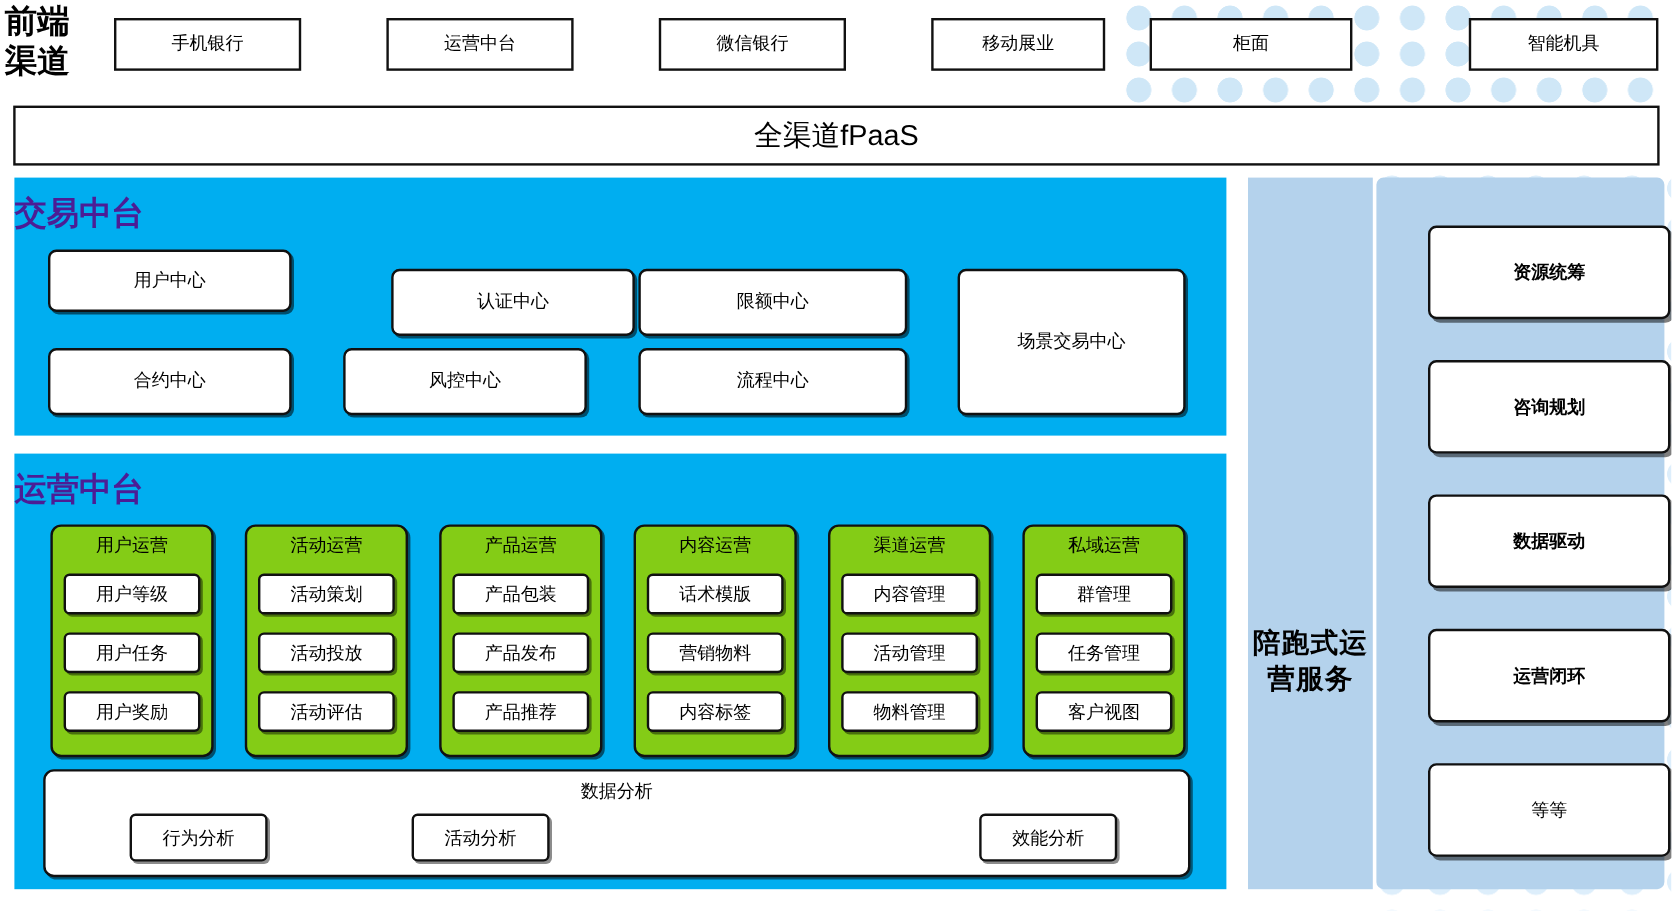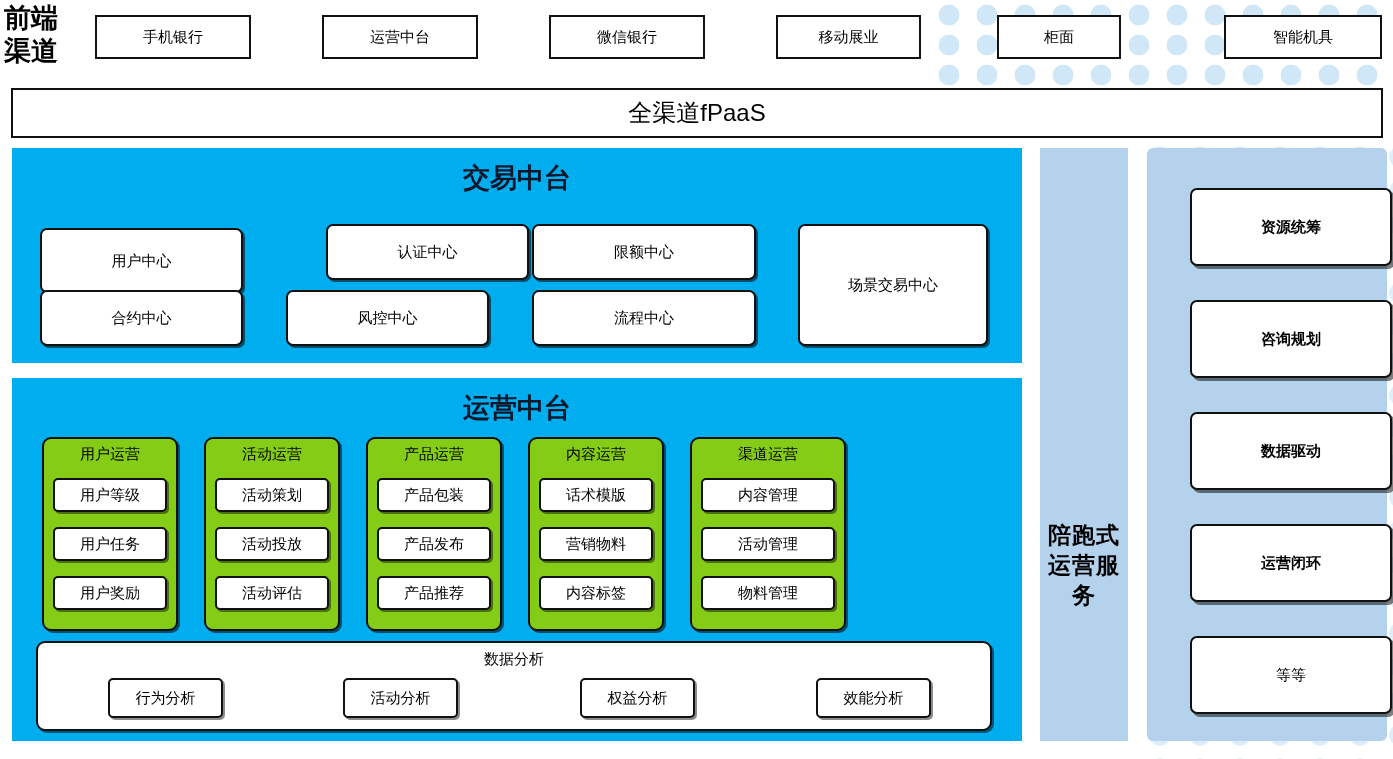--- a/index.html
+++ b/index.html
@@ -59,22 +59,22 @@
     position:absolute;left:11px;top:88px;width:1372px;height:50px;
     border:2px solid #111;background:#fff;box-sizing:border-box;
     display:flex;align-items:center;justify-content:center;
     font-size:24px;
   }
   
   .cyan{
     position:absolute;background:#00aef0;box-sizing:border-box;
   }
   .panel-title{
-    position:absolute;left:0;width:100%;text-align:center;
-    font-size:27px;font-weight:bold;color:#0f172a;
+    position:absolute;left:0;width:100%;text-align:left;
+    font-size:27px;font-weight:bold;color:#4c1d95;
     font-family:"Liberation Serif","DejaVu Serif",serif;
   }
   
   .opcard{
     position:absolute;background:#84cc16;border:2px solid #111;border-radius:9px;
     box-sizing:border-box;box-shadow:2px 2px 0 rgba(0,0,0,.55);
   }
   .opcard > .hd{
     position:absolute;left:0;top:6px;width:100%;text-align:center;
     font-size:15px;
@@ -97,20 +97,21 @@
   .daitem{
     position:absolute;top:35px;width:115px;height:40px;
     border:2px solid #111;border-radius:5px;background:#fff;box-sizing:border-box;
     display:flex;align-items:center;justify-content:center;font-size:15px;
     box-shadow:2px 2px 0 rgba(0,0,0,.45);
   }
   
   #svc-col{
     position:absolute;left:1040px;top:148px;width:88px;height:593px;
     background:#b4d2ec;
+    padding-left:16px;
   }
   #svc-text{
     position:absolute;left:0;top:372px;width:100%;
     text-align:center;font-size:23px;font-weight:bold;line-height:30px;
     letter-spacing:1px;
   }
   
   #cap-panel{
     position:absolute;left:1147px;top:148px;width:240px;height:593px;
     background:#b4d2ec;border-radius:6px;
@@ -132,30 +133,30 @@
 
   <div id="dots"></div>
   <div id="dots2"></div>
 
   <div id="channel-label">前端渠道</div>
 
   <div class="wbox chan" style="left:95px;width:156px;">手机银行</div>
   <div class="wbox chan" style="left:322px;width:156px;">运营中台</div>
   <div class="wbox chan" style="left:549px;width:156px;">微信银行</div>
   <div class="wbox chan" style="left:776px;width:145px;">移动展业</div>
-  <div class="wbox chan" style="left:997px;width:124px;">柜面</div>
+  <div class="wbox chan" style="left:958px;width:169px;">柜面</div>
   <div class="wbox chan" style="left:1224px;width:158px;">智能机具</div>
 
   <div id="fpaas">全渠道fPaaS</div>
 
   <div class="cyan" id="tx-panel" style="left:12px;top:148px;width:1010px;height:215px;">
     <div class="panel-title" style="top:12px;">交易中台</div>
   </div>
 
-  <div class="wbox r sh" style="left:40px;top:228px;width:203px;height:65px;">用户中心</div>
+  <div class="wbox r sh" style="left:40px;top:208px;width:203px;height:52px;">用户中心</div>
   <div class="wbox r sh" style="left:286px;top:224px;width:203px;height:56px;margin-left:40px;">认证中心</div>
   <div class="wbox r sh" style="left:532px;top:224px;width:224px;height:56px;">限额中心</div>
   <div class="wbox r sh" style="left:40px;top:290px;width:203px;height:56px;text-align:right;">合约中心</div>
   <div class="wbox r sh" style="left:286px;top:290px;width:203px;height:56px;">风控中心</div>
   <div class="wbox r sh" style="left:532px;top:290px;width:224px;height:56px;">流程中心</div>
   <div class="wbox r sh" style="left:798px;top:224px;width:190px;height:122px;">场景交易中心</div>
 
   <div class="cyan" id="op-panel" style="left:12px;top:378px;width:1010px;height:363px;">
     <div class="panel-title" style="top:12px;">运营中台</div>
   </div>
@@ -181,33 +182,38 @@
     <div class="opitem" style="top:137px;">产品推荐</div>
   </div>
 
   <div class="opcard" style="left:528px;top:437px;width:136px;height:194px;">
     <div class="hd">内容运营</div>
     <div class="opitem" style="top:39px;">话术模版</div>
     <div class="opitem" style="top:88px;">营销物料</div>
     <div class="opitem" style="top:137px;">内容标签</div>
   </div>
 
-  <div class="opcard" style="left:690px;top:437px;width:156px;height:194px;">
+  <div class="opcard" style="left:690px;top:437px;width:136px;height:194px;">
     <div class="hd">渠道运营</div>
     <div class="opitem" style="top:39px;">内容管理</div>
     <div class="opitem" style="top:88px;">活动管理</div>
     <div class="opitem" style="top:137px;">物料管理</div>
   </div>
 
+  <div class="opcard" style="left:852px;top:437px;width:136px;height:194px;">
+    <div class="hd">私域运营</div>
+    <div class="opitem" style="top:39px;">群管理</div>
+    <div class="opitem" style="top:88px;">任务管理</div>
+    <div class="opitem" style="top:137px;">客户视图</div>
+  </div>
 
   <div id="da-card">
     <div id="da-title">数据分析</div>
     <div class="daitem" style="left:70px;">行为分析</div>
     <div class="daitem" style="left:305px;">活动分析</div>
-    <div class="daitem" style="left:542px;">权益分析</div>
     <div class="daitem" style="left:778px;">效能分析</div>
   </div>
 
   <div id="svc-col">
     <div id="svc-text">陪跑式运营服务</div>
   </div>
 
   <div id="cap-panel">
     <div class="capbox" style="top:40px;">资源统筹</div>
     <div class="capbox" style="top:152px;">咨询规划</div>

